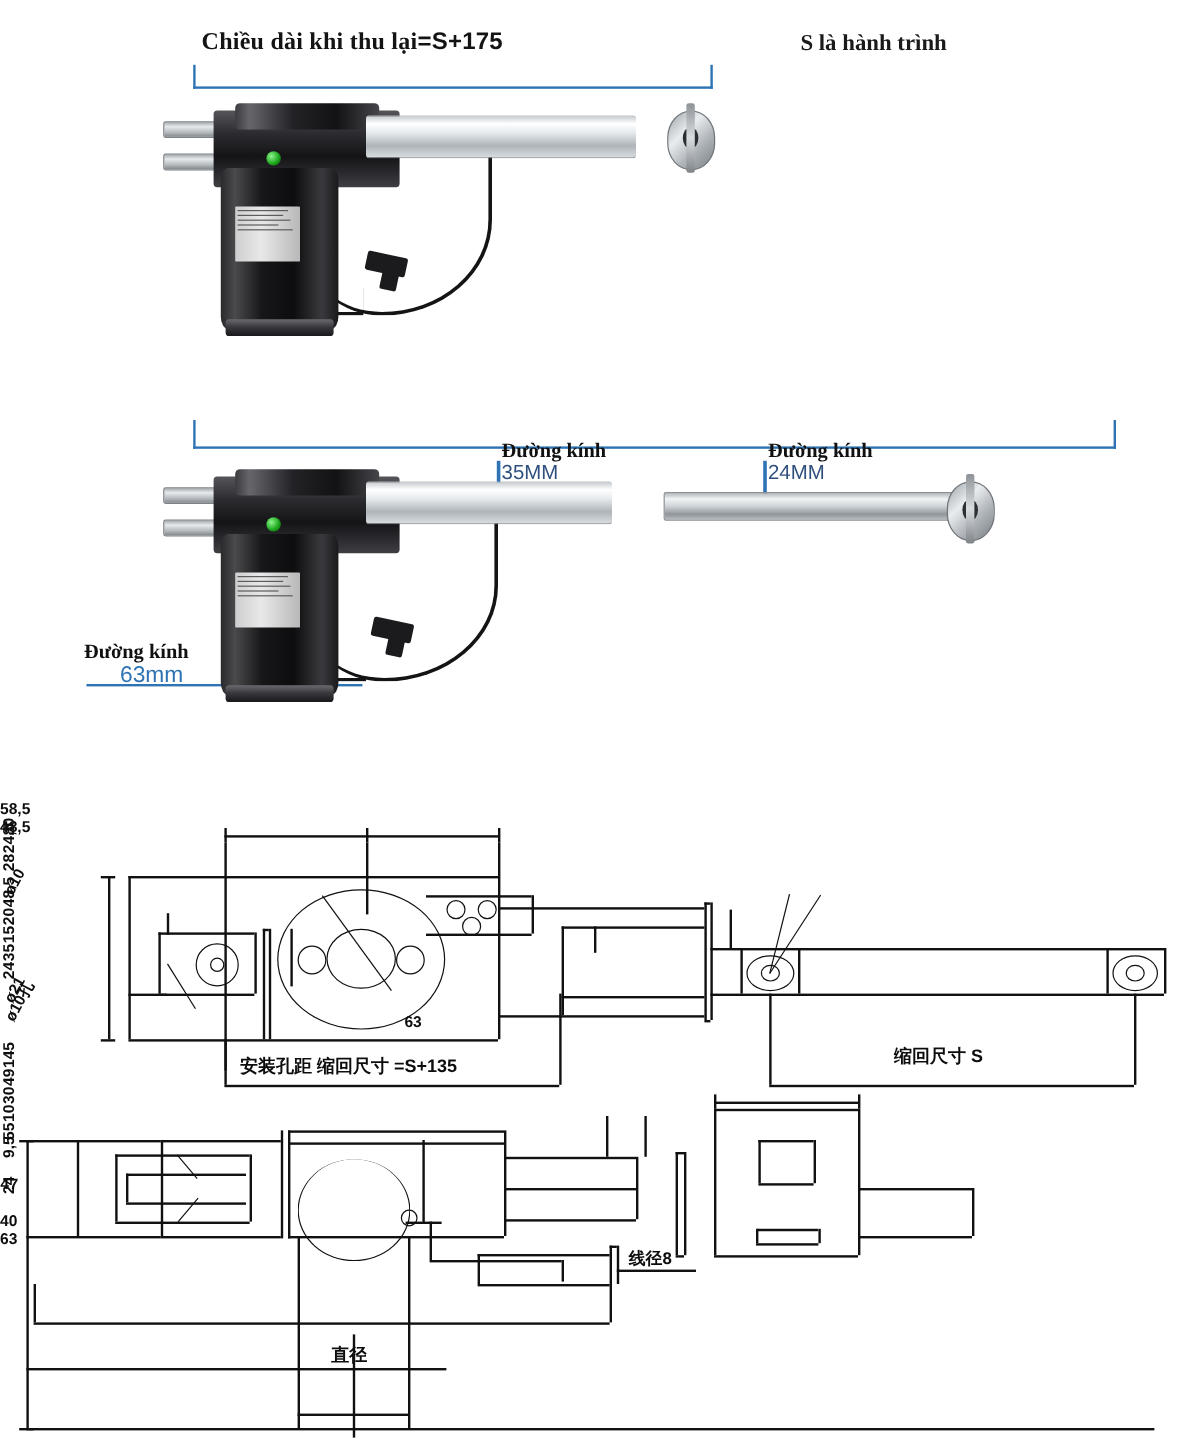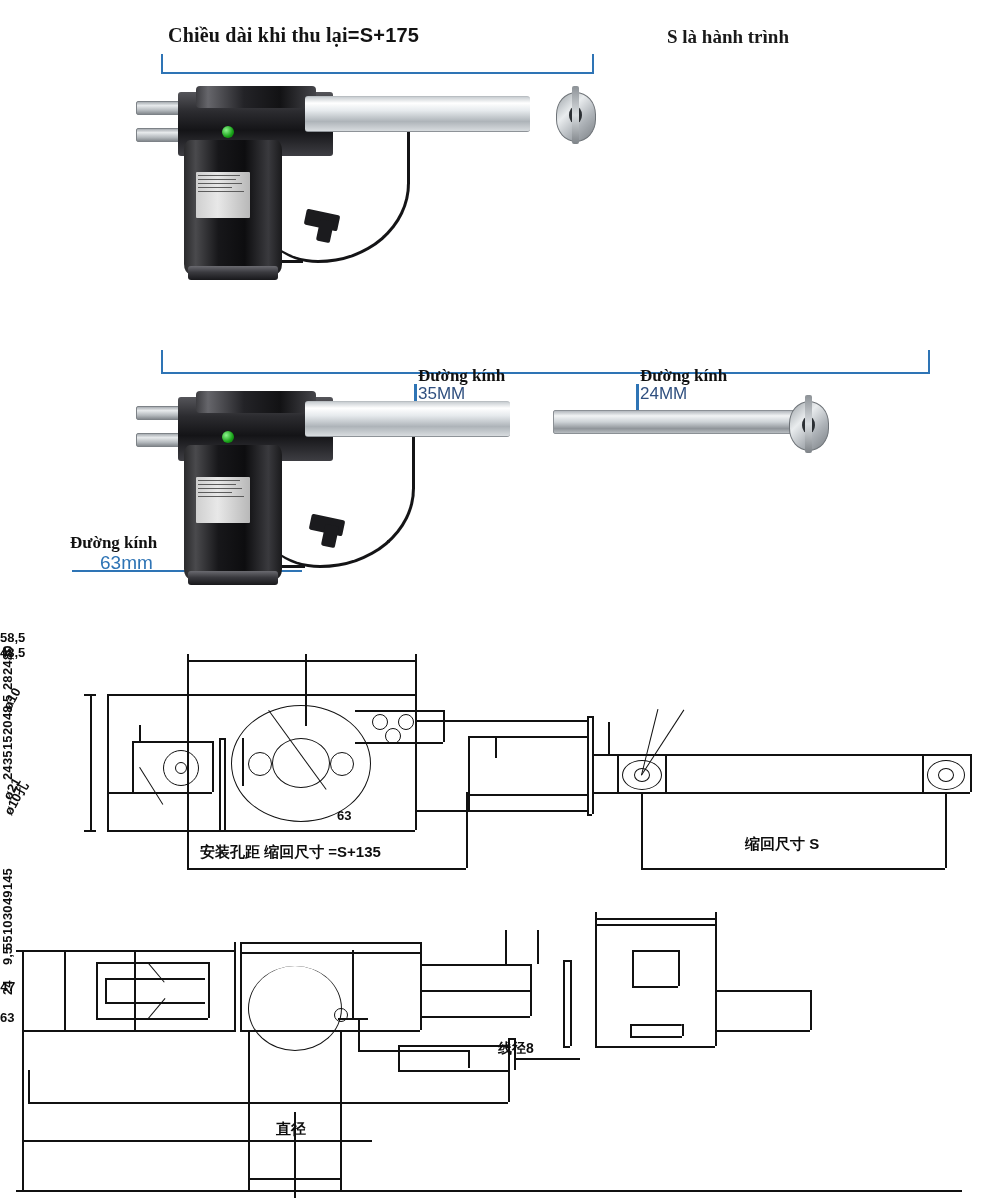--- a/index.html
+++ b/index.html
@@ -161,21 +161,21 @@
   <div class="tube" style="left:305px;top:101px;width:205px;height:34px;"></div>
   <div class="tube2" style="left:505px;top:104px;width:50px;height:28px;"></div>
 
   <div class="shaft" style="left:553px;top:110px;width:240px;height:22px;"></div>
 
   <div class="eyelet" style="left:789px;top:101px;width:38px;height:48px;"></div>
   <div class="eyehole" style="left:802px;top:116px;width:13px;height:18px;"></div>
   <div class="abs" style="left:805px;top:95px;width:7px;height:58px;background:linear-gradient(to bottom,#8d9297,#d9dde0,#7e8388);border-radius:2px;"></div>
 </div>
 
-<div class="abs" style="left:0;top:630px;width:883px;height:260px;">
+<div class="abs" style="left:0;top:666px;width:883px;height:260px;">
 
   <div class="ln hln" style="left:187px;top:30px;width:118px;"></div>
   <div class="ln hln" style="left:305px;top:30px;width:110px;"></div>
   <div class="ln vln" style="left:187px;top:24px;height:12px;"></div>
   <div class="ln vln" style="left:305px;top:24px;height:12px;"></div>
   <div class="ln vln" style="left:415px;top:24px;height:12px;"></div>
   <div class="dim" style="left:222px;top:12px;">58,5</div>
   <div class="dim" style="left:335px;top:11px;">48,5</div>
 
   <div class="ln vln" style="left:187px;top:36px;height:190px;"></div>
@@ -363,22 +363,23 @@
   <div class="ln hln" style="left:358px;top:160px;width:110px;"></div>
   <div class="ln vln" style="left:468px;top:160px;height:18px;"></div>
   <div class="circ" style="left:334px;top:118px;width:12px;height:12px;"></div>
 
   <div class="ln hln" style="left:398px;top:155px;width:110px;"></div>
   <div class="ln hln" style="left:398px;top:180px;width:110px;"></div>
   <div class="ln vln" style="left:398px;top:155px;height:25px;"></div>
   <div class="ln vln" style="left:508px;top:148px;height:32px;"></div>
   <div class="ln vln" style="left:514px;top:148px;height:32px;"></div>
   <div class="ln hln" style="left:508px;top:148px;width:6px;"></div>
+  <div class="dim" style="left:440px;top:158px;">40</div>
   <div class="ln hln" style="left:514px;top:168px;width:66px;"></div>
-  <div class="cn" style="position:absolute;left:498px;top:150px;font-size:14px;">线径8</div>
+  <div class="cn" style="position:absolute;left:524px;top:150px;font-size:14px;">线径8</div>
 
   <div class="ln vln" style="left:28px;top:180px;height:32px;"></div>
   <div class="ln vln" style="left:508px;top:180px;height:32px;"></div>
   <div class="ln hln" style="left:28px;top:212px;width:480px;"></div>
 
   <div class="ln hln" style="left:22px;top:250px;width:350px;"></div>
   <div class="cn" style="position:absolute;left:276px;top:230px;">直径</div>
   <div class="dim" style="left:378px;top:243px;">63</div>
   <div class="ln vln" style="left:294px;top:222px;height:86px;"></div>
 </div>

